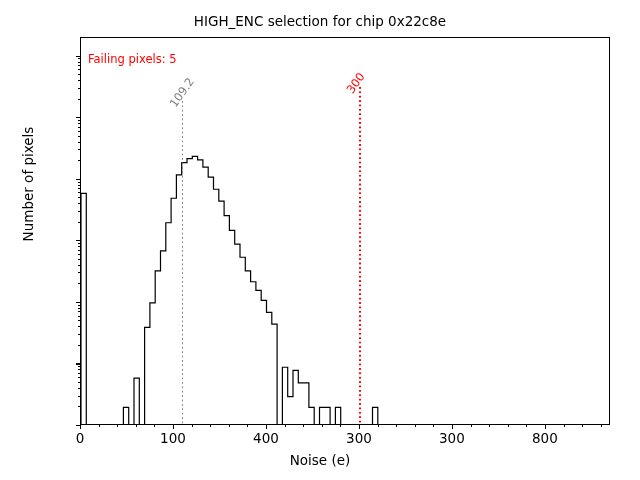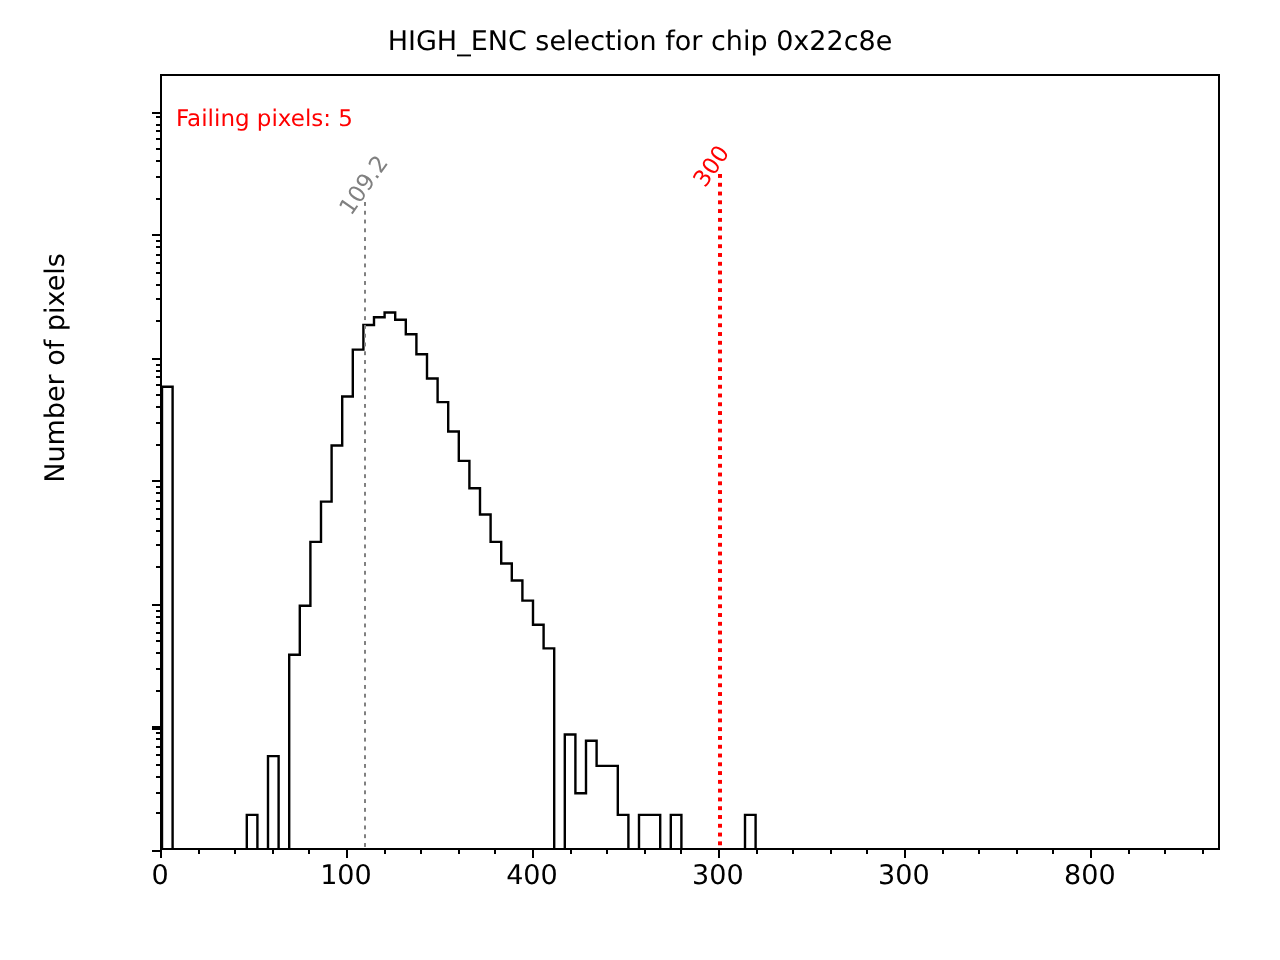--- a/index.html
+++ b/index.html
@@ -95,20 +95,21 @@
   #hist-svg{position:absolute;left:0;top:0;}
 </style>
 </head>
 <body>
 
 <div id="figure">
 
   <div id="chart-title">HIGH_ENC selection for chip 0x22c8e</div>
 
   <div id="ylabel">Number of pixels</div>
+  <div id="xlabel">Noise (e)</div>
 
   <div id="y-ticks">
       <div class="ytick-major" style="top: 425px;"></div>
       <div class="ytick-minor" style="top: 406.463px;"></div>
       <div class="ytick-minor" style="top: 395.62px;"></div>
       <div class="ytick-minor" style="top: 387.927px;"></div>
       <div class="ytick-minor" style="top: 381.959px;"></div>
       <div class="ytick-minor" style="top: 377.084px;"></div>
       <div class="ytick-minor" style="top: 372.961px;"></div>
       <div class="ytick-minor" style="top: 369.39px;"></div>

